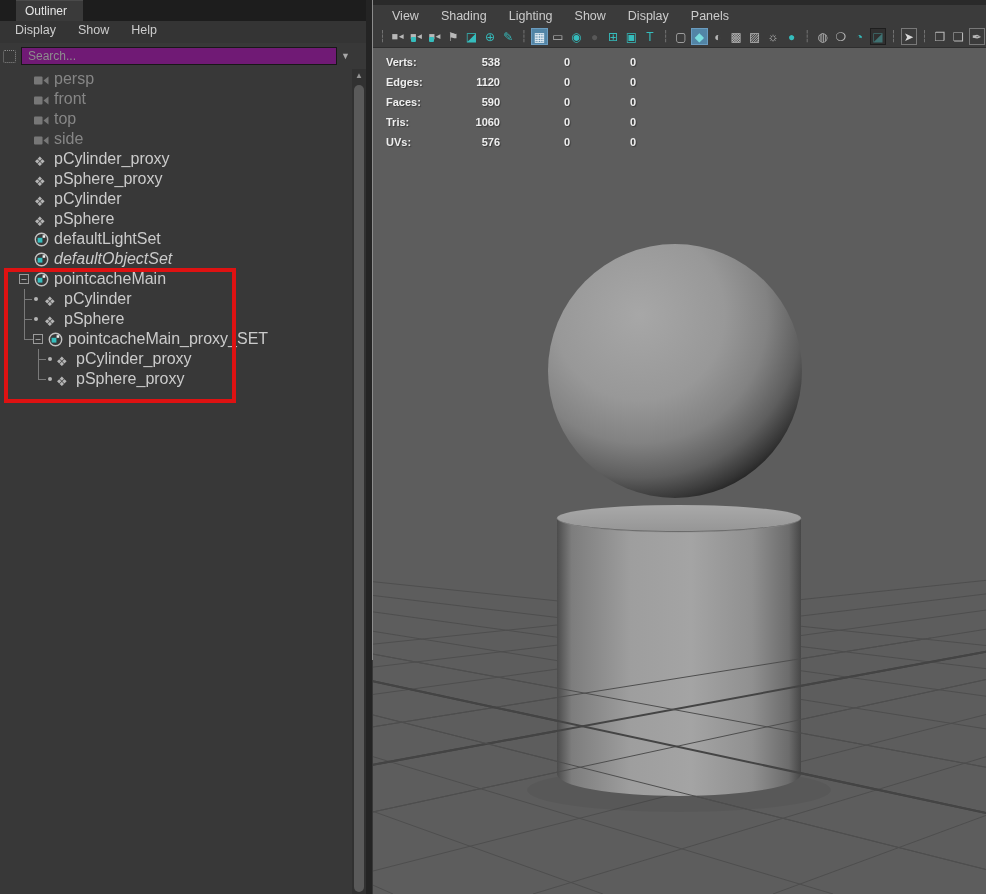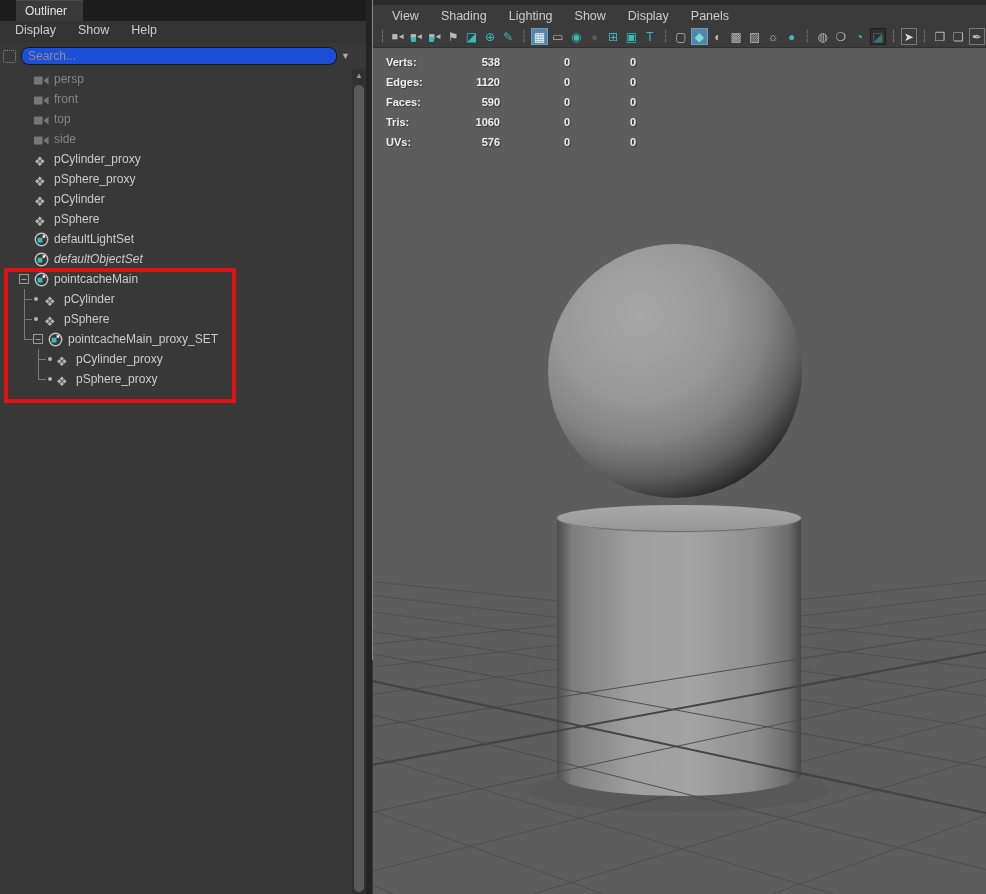--- a/index.html
+++ b/index.html
@@ -20,30 +20,30 @@
   .outliner{position:absolute;left:0;top:0;width:366px;height:894px;background:#383838;}
   .tabstrip{position:absolute;left:0;top:0;width:100%;height:21px;background:#1d1d1d;}
   .tab{display:inline-block;margin-left:16px;height:21px;line-height:21px;padding:0 16px 0 9px;
        background:#3a3a3a;color:#e4e4e4;font-size:12px;border-top:1px solid #4a4a4a;}
   .out-menubar{position:absolute;left:0;top:21px;width:100%;height:22px;background:#343434;
        display:flex;align-items:flex-start;padding-left:4px;}
   .out-menubar .mitem,.vp-menus .mitem{color:#cccccc;font-size:12.5px;padding:2px 11px;cursor:default;}
   .searchrow{position:absolute;left:0;top:43px;width:100%;height:26px;background:#383838;
        display:flex;align-items:center;}
   .filtericon{width:13px;height:13px;margin:0 5px 0 3px;border:1px dotted #8a8a8a;border-radius:2px;}
-  .searchbox{flex:0 0 auto;width:316px;height:18px;background:#1d4ed8;border:1px solid #181818;
-       border-radius:8px;color:#bbbbbb;font-size:12px;padding:0 6px;outline:none;font-family:inherit;}
+  .searchbox{flex:0 0 auto;width:316px;height:18px;background:#701a75;border:1px solid #181818;
+       border-radius:0;color:#bbbbbb;font-size:12px;padding:0 6px;outline:none;font-family:inherit;}
   .searchbox::placeholder{color:#8d8d8d;}
   .search-arrow{color:#a8a8a8;font-size:9px;margin-left:4px;}
 
   .tree{position:absolute;left:0;top:69px;width:350px;bottom:0;overflow:hidden;}
   .trow{position:relative;height:20px;}
   .trow .ticon{position:absolute;top:3px;}
   .trow .glyph-mesh{font-size:13px;color:#b5b5b5;line-height:14px;}
-  .trow .tlabel{position:absolute;top:0;line-height:20px;font-size:12px;color:#cbcbcb;white-space:nowrap;}
+  .trow .tlabel{position:absolute;top:0;line-height:20px;font-size:16px;color:#cbcbcb;white-space:nowrap;}
   .trow.dim .tlabel{color:#868686;}
   .trow.dim .ticon{opacity:.65;}
   .exp{position:absolute;top:5px;width:10px;height:10px;border:1px solid #9a9a9a;background:#383838;
        color:#cfcfcf;font-size:9px;line-height:8px;text-align:center;z-index:2;}
   .cline{position:absolute;background:#7a7a7a;}
   .cdot{position:absolute;width:4px;height:4px;border-radius:50%;background:#b5b5b5;top:8px;}
 
   .vscroll{position:absolute;left:352px;top:69px;width:14px;bottom:0;background:#313131;}
   .vscroll .up{position:absolute;top:2px;left:0;width:100%;text-align:center;color:#949494;font-size:8px;}
   .vscroll .thumb{position:absolute;left:2px;right:2px;top:16px;bottom:2px;background:#5a5a5a;border-radius:5px;}

